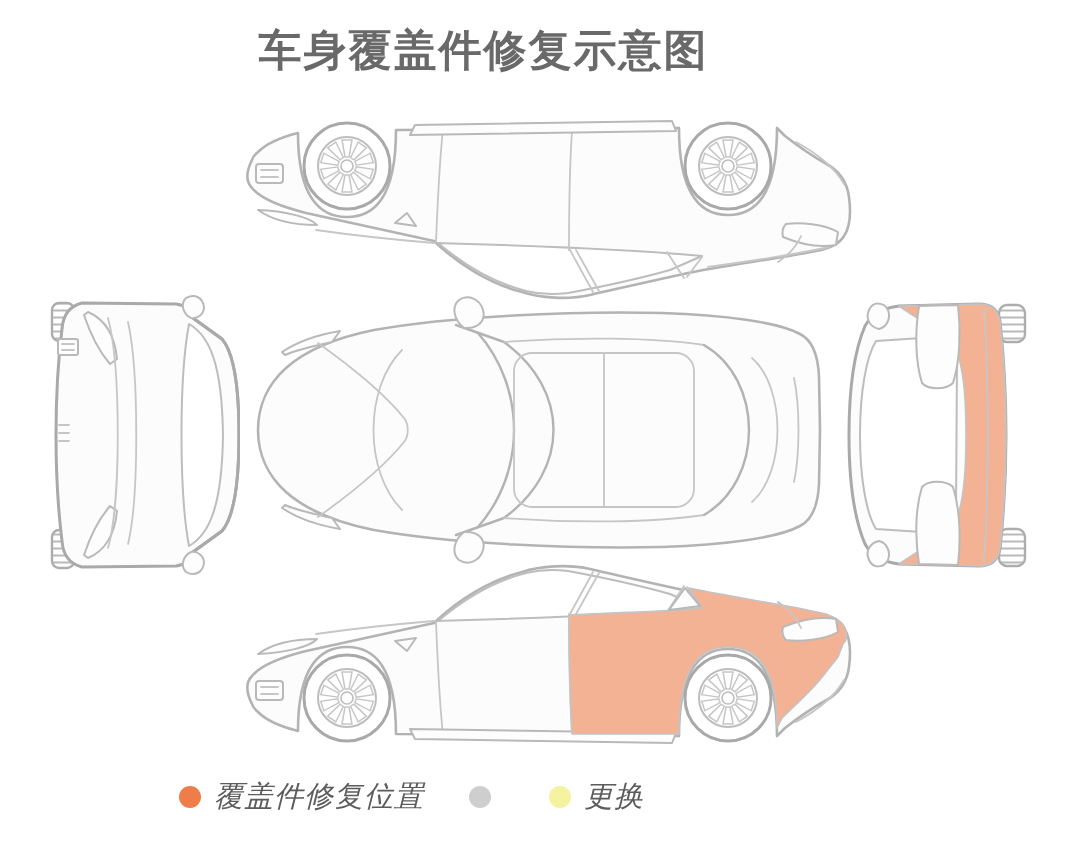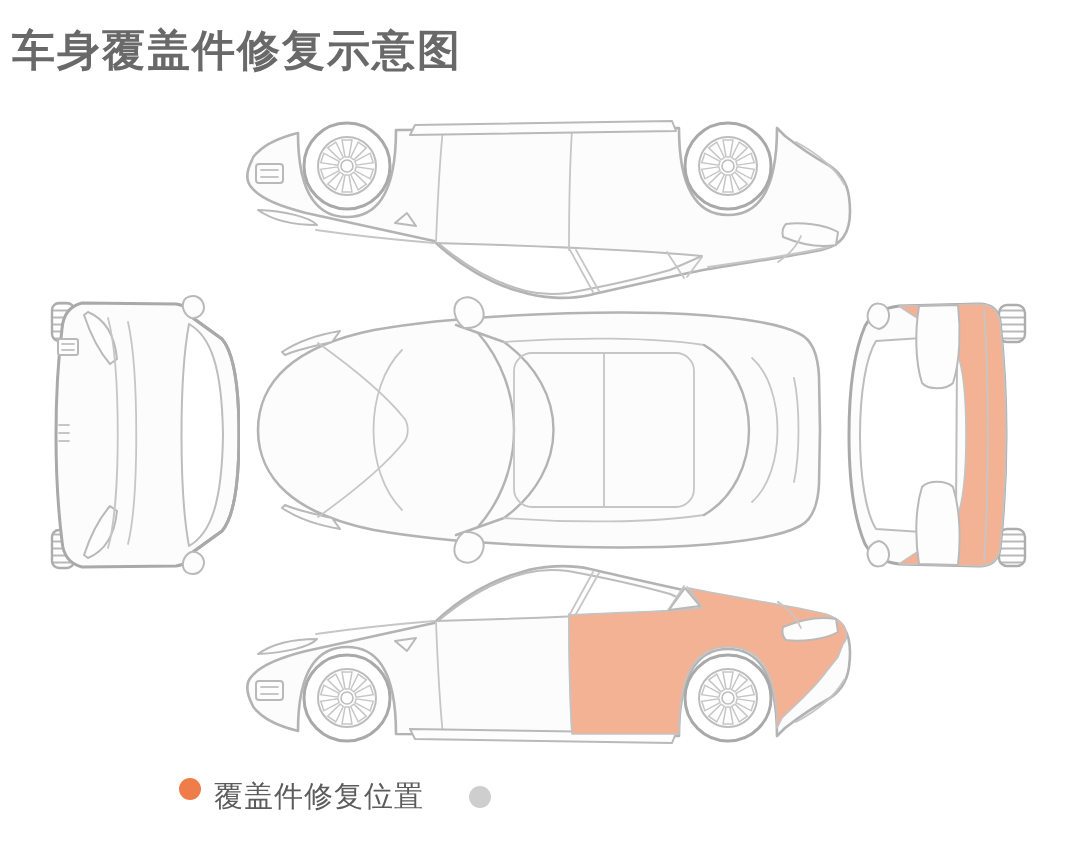--- a/index.html
+++ b/index.html
@@ -1,28 +1,28 @@
 <!DOCTYPE html>
 <html><head>
 <meta charset="utf-8">
 <style>
   html,body{margin:0;padding:0;background:#ffffff;}
   .stage{
     position:relative;width:1080px;height:843px;background:#ffffff;
     font-family:"Liberation Sans","DejaVu Sans",sans-serif;overflow:hidden;
   }
   .title{
-    position:absolute;top:22px;left:12px;width:967px;text-align:left;
+    position:absolute;top:22px;left:0;width:967px;text-align:center;
     font-size:43px;font-weight:700;color:#696969;letter-spacing:2px;
   }
   .car{position:absolute;}
   .legend{
     position:absolute;left:178px;top:777px;display:flex;align-items:center;
   }
-  .legend-item{display:flex;align-items:flex-start;margin-right:44px;}
+  .legend-item{display:flex;align-items:center;margin-right:44px;font-style:italic;}
   .legend-dot{width:24px;height:24px;margin-right:12px;flex:0 0 auto;}
   .legend-label{font-size:29px;color:#5c5c5c;letter-spacing:1px;white-space:nowrap;}
 
   
   svg .o{stroke:#a9a9a9;stroke-width:3;fill:none;stroke-linecap:round;stroke-linejoin:round;}
   svg .o2{stroke:#b3b3b3;stroke-width:2.4;fill:none;stroke-linecap:round;stroke-linejoin:round;}
   svg .i{stroke:#c6c6c6;stroke-width:1.8;fill:none;stroke-linecap:round;stroke-linejoin:round;}
   svg .bodyfill{fill:#fcfcfc;stroke:#a9a9a9;stroke-width:3;stroke-linejoin:round;}
   svg .bodyfill2{fill:#fcfcfc;stroke:#b3b3b3;stroke-width:2.6;stroke-linejoin:round;}
   svg .glass{fill:#ffffff;stroke:#bdbdbd;stroke-width:2;stroke-linejoin:round;}
@@ -150,15 +150,21 @@
       <svg class="legend-dot" viewBox="0 0 24 24">
         <circle cx="12" cy="12" r="11" fill="#ee7d49"></circle>
       </svg>
       <span class="legend-label">覆盖件修复位置</span>
     </div>
     <div class="legend-item">
       <svg class="legend-dot" viewBox="0 0 24 24">
         <circle cx="12" cy="12" r="11" fill="#cecece"></circle>
       </svg>
     </div>
+    <div class="legend-item">
+      <svg class="legend-dot" viewBox="0 0 24 24">
+        <circle cx="12" cy="12" r="11" fill="#f5f2a0"></circle>
+      </svg>
+      <span class="legend-label">更换</span>
+    </div>
   </div>
 
 </div>
 
 </body></html>

